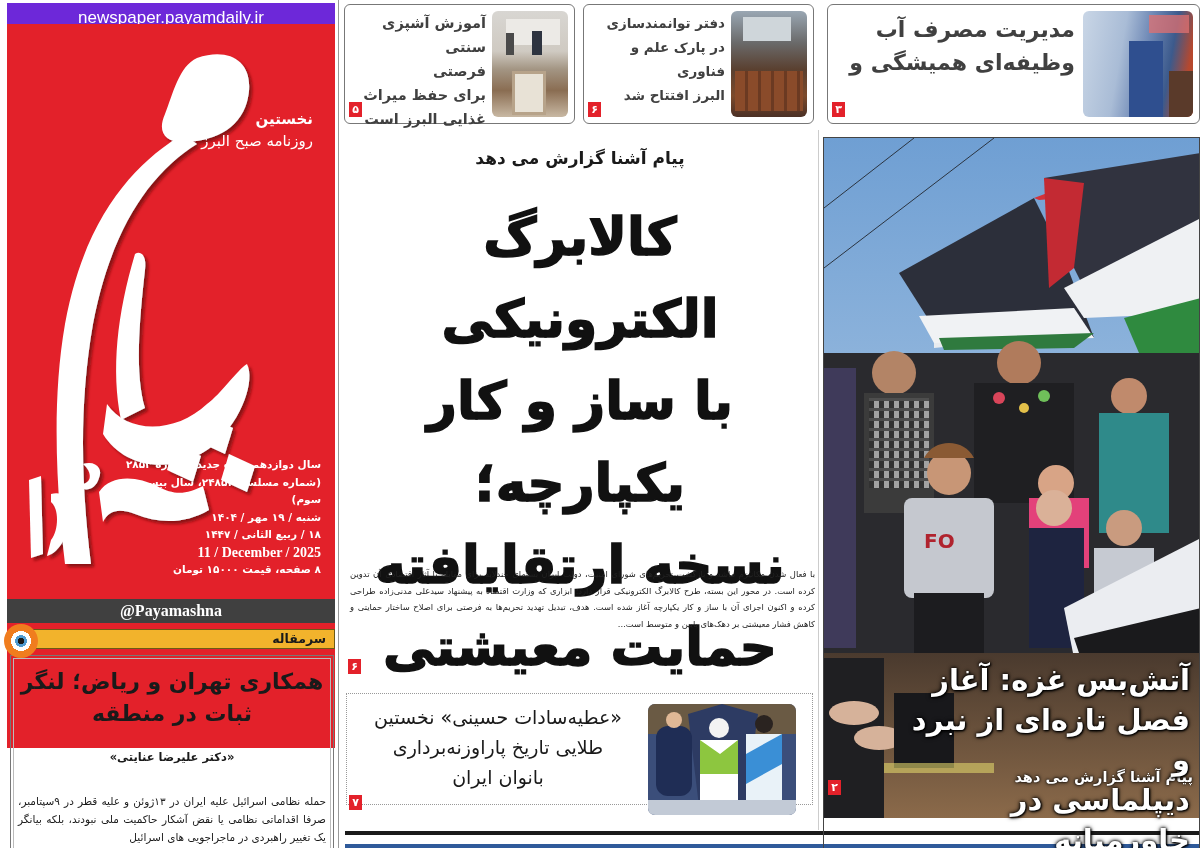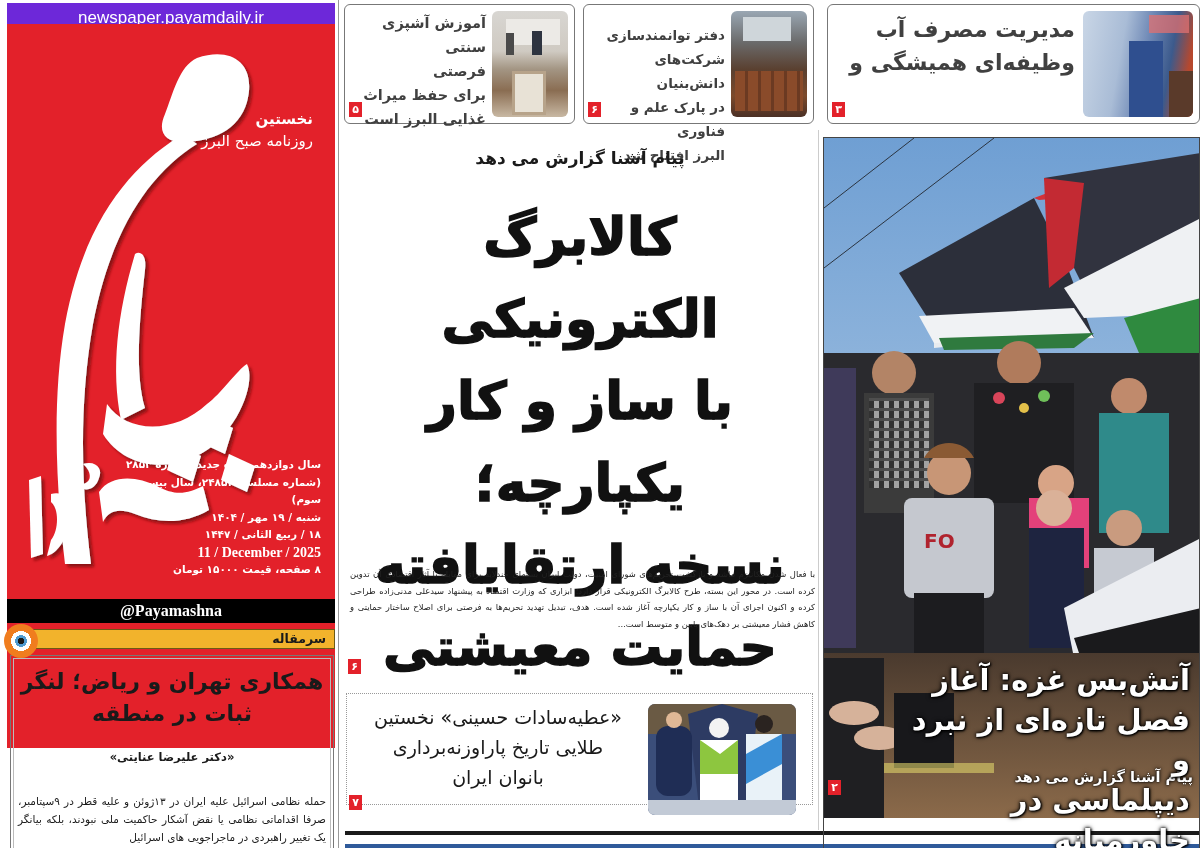--- a/index.html
+++ b/index.html
@@ -11,21 +11,21 @@
     font-family: Liberation Sans, sans-serif; font-size: 17px; text-align: center; line-height: 30px; }
   .masthead { position: absolute; left: 7px; top: 24px; width: 328px; height: 724px; background: #e3212a; overflow: hidden; }
   .logo-svg { position: absolute; left: 0; top: 0; }
   .tagline { position: absolute; right: 22px; top: 84px; color: #fff; direction: rtl; text-align: right;
     font-family: "DejaVu Sans", sans-serif; line-height: 22px; }
   .tagline .l1 { font-size: 15px; font-weight: bold; }
   .tagline .l2 { font-size: 15px; }
   .issue-info { position: absolute; right: 14px; top: 432px; width: 210px; color: #fff; direction: rtl; text-align: right;
     font-size: 10.5px; line-height: 17.5px; font-weight: bold; }
   .issue-info .en { font-family: "Liberation Serif", serif; font-size: 14px; direction: ltr; text-align: right; }
-  .handle-bar { position: absolute; left: 7px; top: 599px; width: 328px; height: 24px; background: #000000; color: #fff;
+  .handle-bar { position: absolute; left: 7px; top: 599px; width: 328px; height: 24px; background: #404040; color: #fff;
     font-family: "Liberation Serif", serif; font-weight: bold; font-size: 16px; text-align: center; line-height: 24px; }
 
   .editorial-label { position: absolute; left: 30px; top: 629px; width: 305px; height: 20px; background: #f2b32c;
     border: 1px solid #6d5a16; direction: rtl; text-align: right; padding-right: 8px; font-size: 12.5px; font-weight: bold; line-height: 18px; }
   .eye-icon { position: absolute; left: 4px; top: 624px; width: 34px; height: 34px; border-radius: 50%;
     background: radial-gradient(circle at 50% 50%, #1a1a1a 0 3px, #4f9bd1 3px 6px, #ffffff 6px 10px, #f07d1e 10px 17px); }
   .editorial-box { position: absolute; left: 10px; top: 655px; width: 324px; height: 200px; border: 1px solid #777;
     outline: 1px solid #bbb; outline-offset: -4px; }
   .editorial-title { position: absolute; left: 14px; top: 666px; width: 316px; text-align: center; direction: rtl;
     font-size: 22px; font-weight: bold; line-height: 32px; }
@@ -137,23 +137,22 @@
     <div>غذایی البرز است</div>
   </div>
   <div class="page-badge" style="left:4px; top:97px;">۵</div>
 </div>
 
 <div class="teaser" style="left:583px; width:231px;">
   <div class="thumb" style="right:6px; width:76px; height:106px; background:linear-gradient(180deg,#9aa7b3 0%,#6a6a6a 30%,#5a4030 55%,#7c4a2c 80%,#4b3025 100%);">
     <div style="position:absolute; left:12px; top:6px; width:48px; height:24px; background:#cfd6da;"></div>
     <div style="position:absolute; left:4px; top:60px; width:68px; height:40px; background:repeating-linear-gradient(90deg,#8a4b2a 0 10px,#6b3a22 10px 13px);"></div>
   </div>
-  <div class="t-title" style="right:88px; top:6px; width:135px; font-size:13.5px; line-height:24px;margin-top:12px;">
+  <div class="t-title" style="right:88px; top:6px; width:135px; font-size:13.5px; line-height:24px;">
     <div>دفتر توانمندسازی</div>
-    <div>شرکت‌های دانش‌بنیان</div>
     <div>در پارک علم و فناوری</div>
     <div>البرز افتتاح شد</div>
   </div>
   <div class="page-badge" style="left:4px; top:97px;">۶</div>
 </div>
 
 <div class="teaser" style="left:827px; width:373px;">
   <div class="thumb" style="right:6px; width:110px; height:106px; background:linear-gradient(100deg,#c9d6e6 0%,#a9bcd6 35%,#6f89b6 55%,#3c5a8c 75%,#b6482e 90%);">
     <div style="position:absolute; right:4px; top:4px; width:40px; height:18px; background:#e07070; opacity:.75;"></div>
     <div style="position:absolute; right:30px; top:30px; width:34px; height:76px; background:#2f4f8f;"></div>

